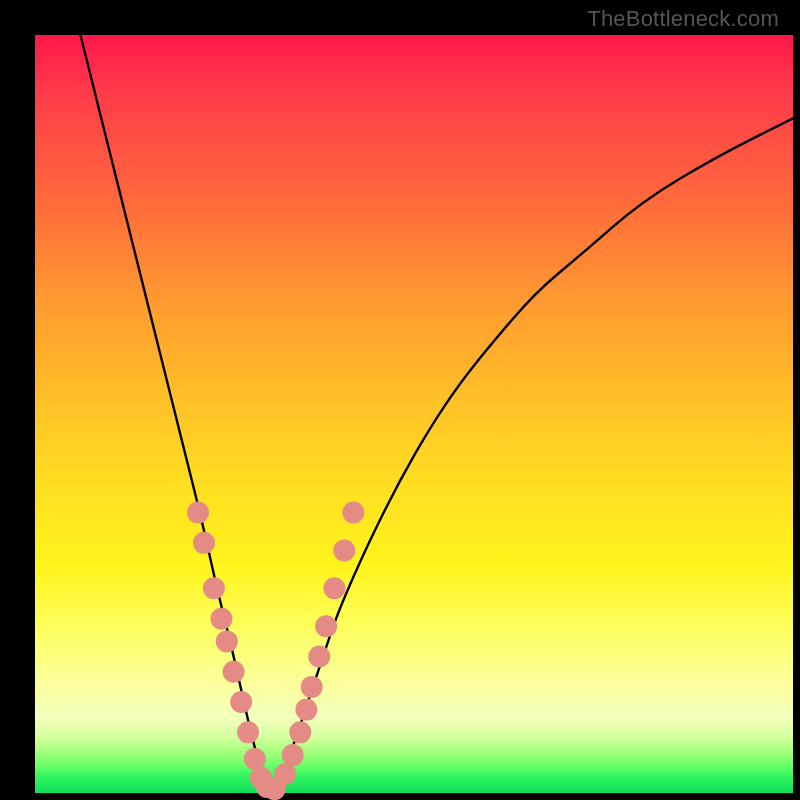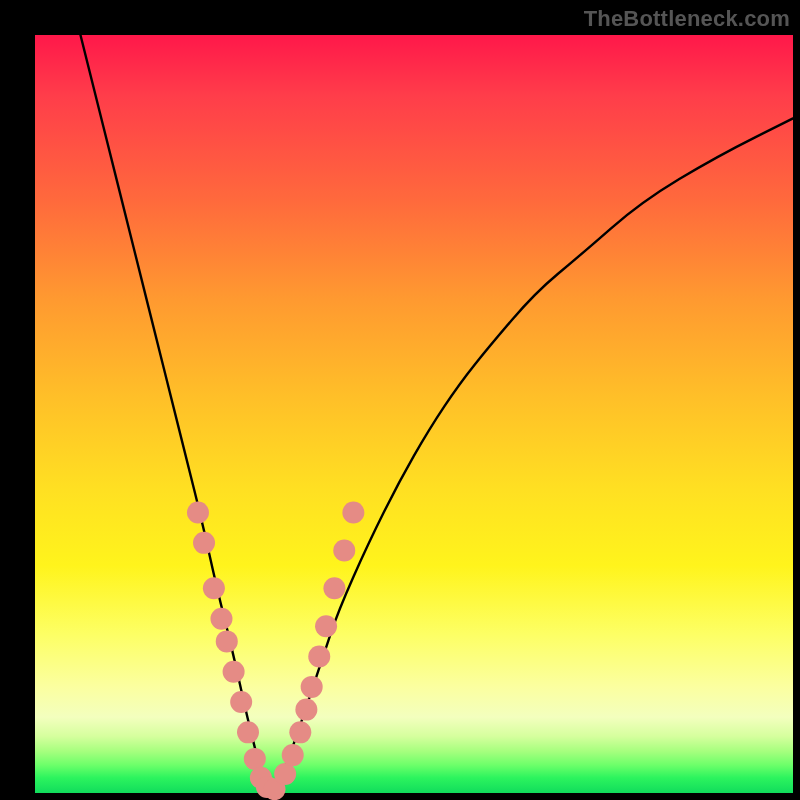--- a/index.html
+++ b/index.html
@@ -39,26 +39,25 @@
       #d6ff9e 92.5%,
       #a6ff7e 94.5%,
       #6dff6a 96.3%,
       #2cf45e 98%,
       #11dc5c 100%
     );
   }
   .watermark {
     position: absolute;
     top: 6px;
-    right: 10px;
+    right: 21px;
     color: #555;
     font-size: 22px;
     letter-spacing: 0.2px;
     user-select: none;
-    font-weight: bold;
   }
   svg.curve {
     position: absolute;
     left: 0;
     top: 0;
     width: 758px;
     height: 758px;
     overflow: visible;
   }
 </style>

